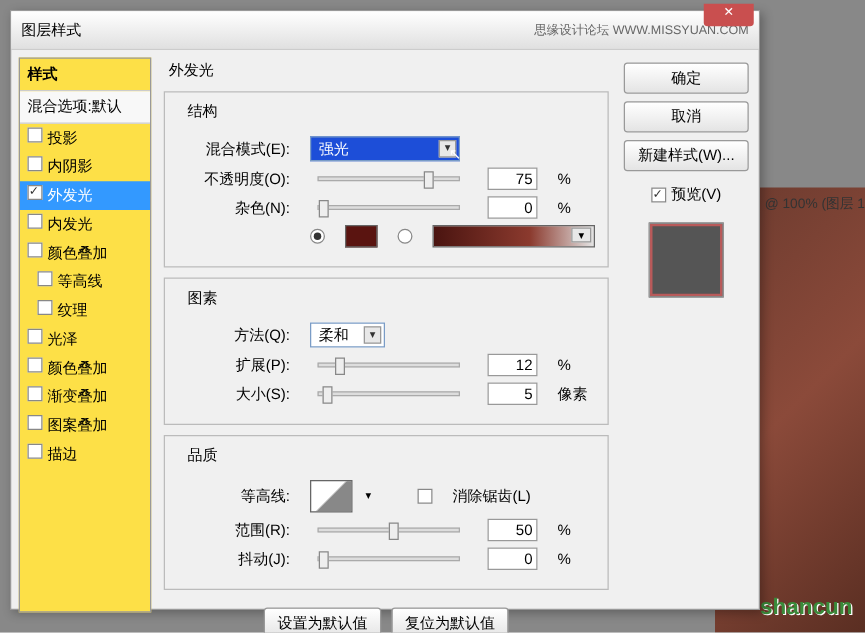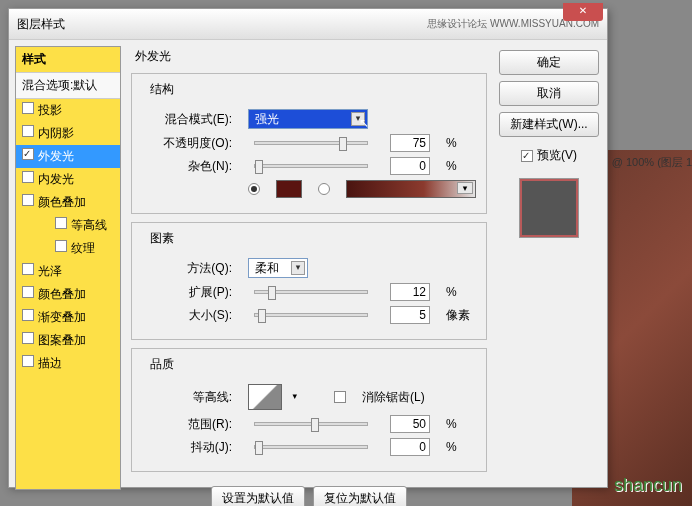--- a/index.html
+++ b/index.html
@@ -1,30 +1,30 @@
 <!DOCTYPE html>
 <html><head>
 <meta charset="utf-8">
 <style>
 * { box-sizing: border-box; margin: 0; padding: 0; font-family: "Microsoft YaHei", SimSun, sans-serif; font-size: 12px; }
 body { background: #888; width: 692px; height: 506px; position: relative; overflow: hidden; }
 .bg-image { position: absolute; right: 0; top: 150px; width: 120px; height: 356px; background: linear-gradient(135deg, #6b3a2e, #8b4a3a, #5a2e22); }
 .bg-title { position: absolute; right: 0; top: 155px; color: #333; font-size: 11px; }
-.watermark { position: absolute; right: 10px; bottom: 10px; color: #3a8a3a; font-size: 18px; font-weight: normal; text-shadow: 1px 1px 0 #fff; }
+.watermark { position: absolute; right: 10px; bottom: 10px; color: #3a8a3a; font-size: 18px; font-weight: bold; text-shadow: 1px 1px 0 #fff; }
 .dialog { position: absolute; left: 8px; top: 8px; width: 600px; height: 480px; background: #f0f0f0; border: 1px solid #999; box-shadow: 2px 2px 8px rgba(0,0,0,0.3); }
 .titlebar { height: 22px; background: linear-gradient(#fff, #e0e0e0); border-bottom: 1px solid #ccc; padding: 15px 8px; display: flex; justify-content: space-between; align-items: center; }
 .titlebar-right { font-size: 10px; color: #666; }
 .close-btn { position: absolute; right: 4px; top: -6px; width: 40px; height: 18px; background: #c94f4f; color: #fff; text-align: center; border-radius: 0 0 3px 3px; font-size: 10px; line-height: 16px; }
 .dialog-body { display: flex; height: calc(100% - 22px); padding: 6px; gap: 6px; }
 .left-panel { width: 112px; border: 1px solid #999; background: #fde047; }
 .left-header { padding: 4px 6px; border-bottom: 1px solid #ccc; font-weight: bold; }
 .left-section { padding: 4px 6px; border-bottom: 1px solid #ccc; background: #f8f8f8; }
 .style-item { padding: 3px 6px; display: flex; align-items: flex-start; gap: 4px; cursor: pointer; }
 .style-item.selected { background: #3399ff; color: #fff; }
-.style-item.indent { padding-left: 39px; }
+.style-item.indent { padding-left: 14px; }
 .checkbox { width: 12px; height: 12px; border: 1px solid #888; background: #fff; display: inline-block; }
 .checkbox.checked::after { content: "✓"; font-size: 10px; color: #333; display: block; line-height: 10px; }
 .middle-panel { flex: 1; display: flex; flex-direction: column; gap: 4px; }
 .panel-title { padding: 2px 8px; }
 .fieldset { border: 1px solid #bbb; margin: 2px 4px; padding: 8px 10px 10px; }
 .fieldset-title { font-size: 12px; margin: -14px 0 6px 4px; background: #f0f0f0; display: inline-block; padding: 0 4px; }
 .row { display: flex; align-items: center; margin: 5px 0; gap: 16px; }
 .row-label { width: 90px; text-align: right; }
 .dropdown { border: 1px solid #7a9cc6; background: #1d4ed8; color: #fff; height: 20px; padding: 1px 18px 1px 6px; position: relative; min-width: 120px; }
 .dropdown-arrow { position: absolute; right: 2px; top: 2px; width: 14px; height: 14px; background: #e8e8e8; border: 1px solid #999; }

